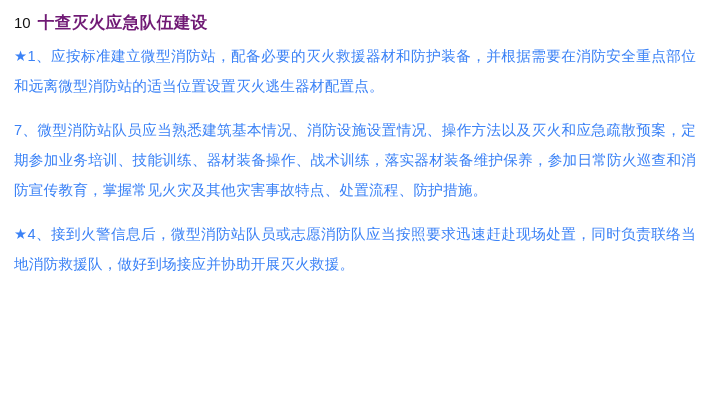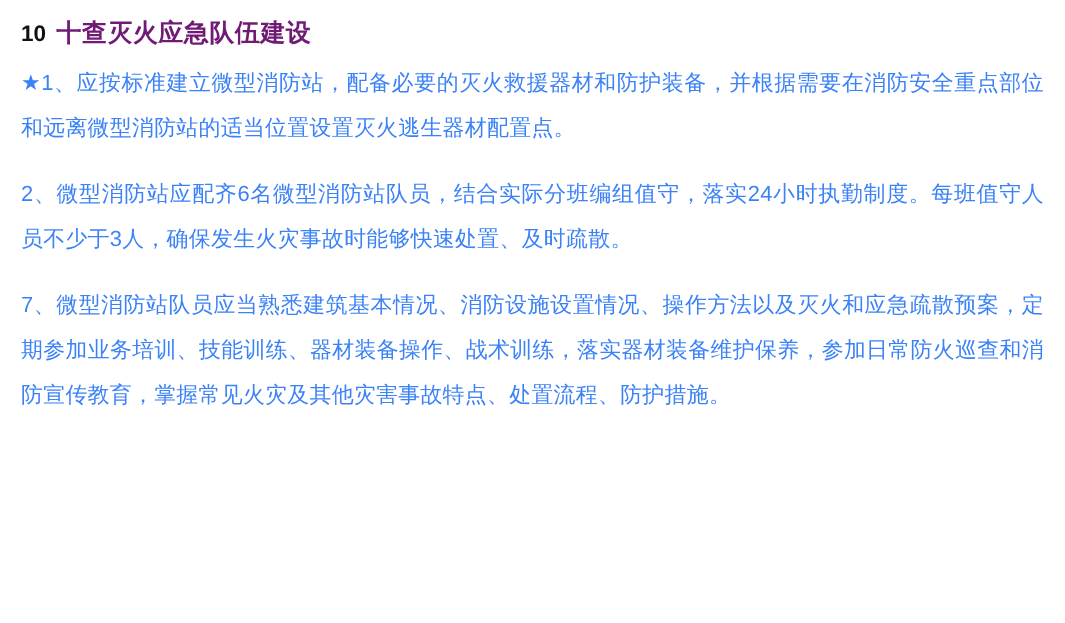--- a/index.html
+++ b/index.html
@@ -23,21 +23,21 @@
   }
   .heading {
     display: flex;
     align-items: baseline;
     gap: 7px;
     margin: 0 0 6px 0;
     line-height: 1.5;
   }
   .heading-num {
     font-size: 15px;
-    font-weight: bold;
+    font-weight: normal;
     color: #111;
   }
   .heading-title {
     font-size: 16.5px;
     font-weight: bold;
     letter-spacing: 0.5px;
     color: #701a75;
   }
   .para {
     font-size: 14.6px;
@@ -56,16 +56,16 @@
 <body>
 
 <div class="page">
 
   <div class="heading">
     <span class="heading-num">10</span>
     <span class="heading-title">十查灭火应急队伍建设</span>
   </div>
 
   <p class="para">★1、应按标准建立微型消防站，配备必要的灭火救援器材和防护装备，并根据需要在消防安全重点部位和远离微型消防站的适当位置设置灭火逃生器材配置点。</p>
-  <p class="para">2、微型消防站应配齐6名微型消防站队员，结合实际分班编组值守，落实24小时执勤制度。每班值守人员不少于3人，确保发生火灾事故时能够快速处置、及时疏散。</p>
   <p class="para">7、微型消防站队员应当熟悉建筑基本情况、消防设施设置情况、操作方法以及灭火和应急疏散预案，定期参加业务培训、技能训练、器材装备操作、战术训练，落实器材装备维护保养，参加日常防火巡查和消防宣传教育，掌握常见火灾及其他灾害事故特点、处置流程、防护措施。</p>
+  <p class="para">★4、接到火警信息后，微型消防站队员或志愿消防队应当按照要求迅速赶赴现场处置，同时负责联络当地消防救援队，做好到场接应并协助开展灭火救援。</p>
 
 </div>
 
 </body></html>

